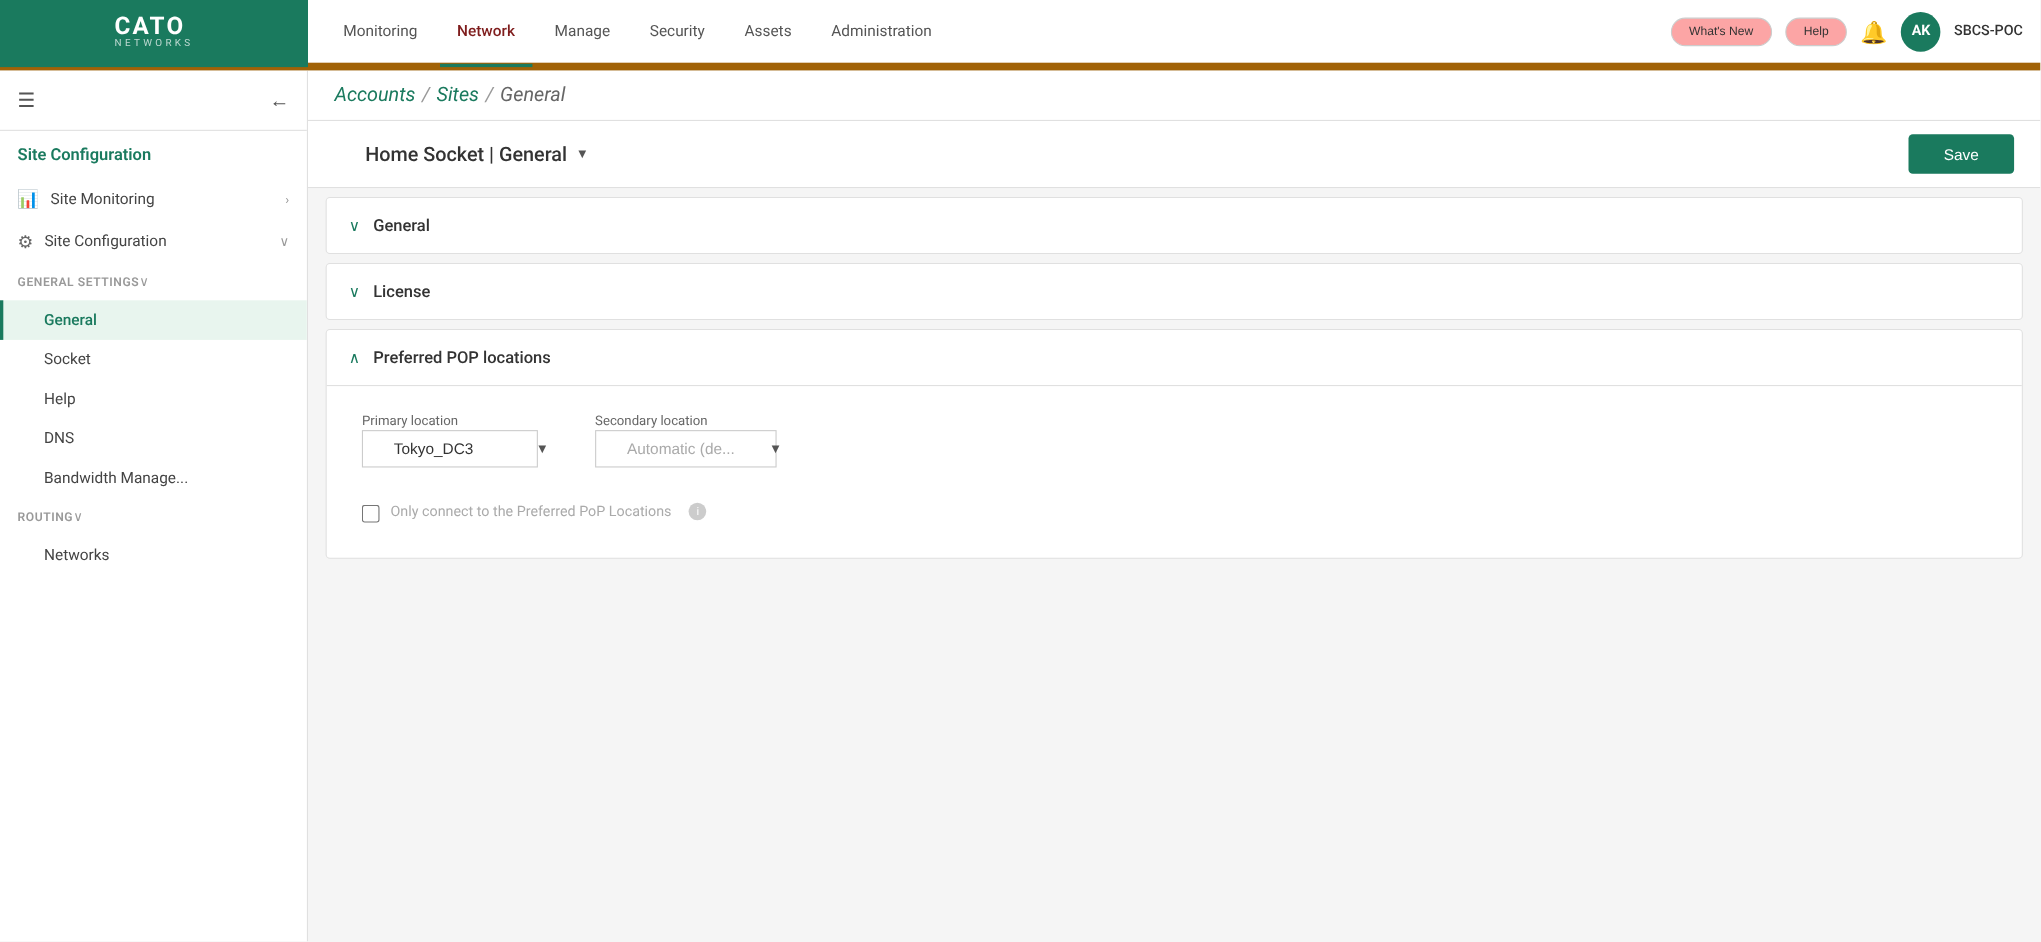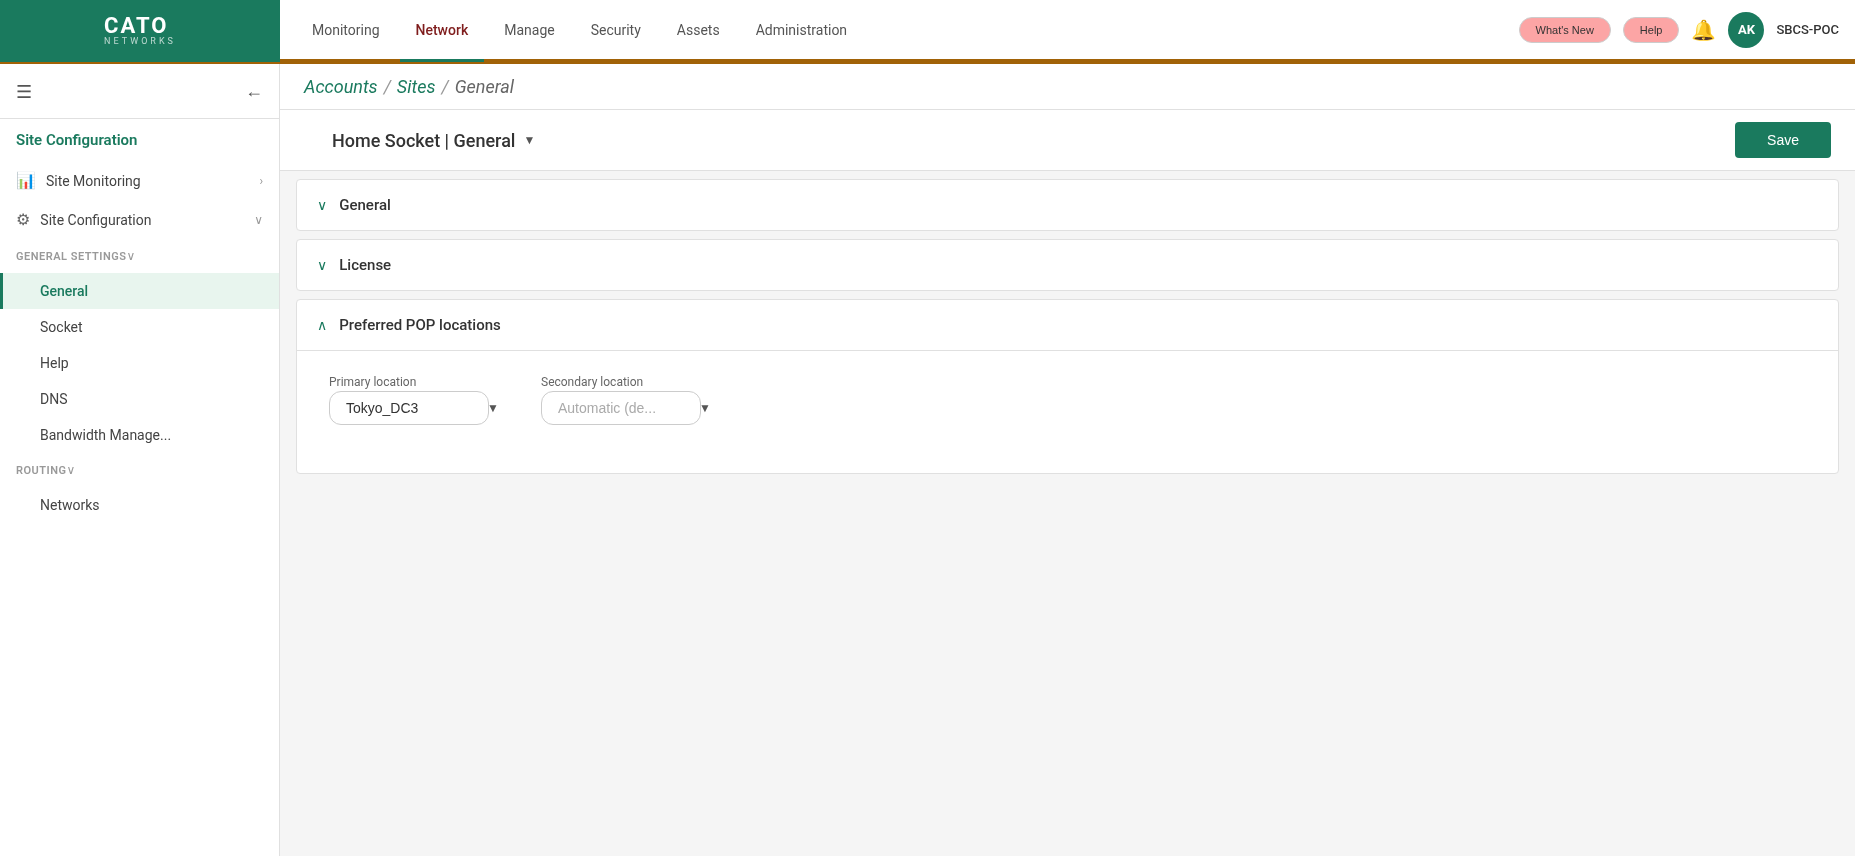--- a/index.html
+++ b/index.html
@@ -3,21 +3,21 @@
   <meta charset="utf-8">
   <style>
     * { box-sizing: border-box; margin: 0; padding: 0; }
     body { font-family: 'Roboto', Arial, sans-serif; font-size: 14px; color: #333; background: #f5f5f5; display: flex; flex-direction: column; height: 856px; overflow: hidden; }
 
     
     .top-nav {
       display: flex;
       align-items: center;
       background: #fff;
-      border-bottom: 5px solid #a16207;
+      border-bottom: 7px solid #a16207;
       height: 64px;
       padding: 0 16px;
       flex-shrink: 0;
       z-index: 10;
     }
     .logo-area {
       background: #1a7a5e;
       width: 280px;
       height: 64px;
       display: flex;
@@ -312,22 +312,22 @@
     .field-label {
       font-size: 12px;
       color: #666;
     }
     .select-wrapper {
       position: relative;
       display: inline-block;
     }
     .select-control {
       border: 1px solid #ccc;
-      border-radius: 12px;
-      padding: 8px 36px 8px 16px;
+      border-radius: 0;
+      padding: 8px 36px 8px 28px;
       font-size: 14px;
       color: #333;
       background: #fff;
       cursor: pointer;
       min-width: 160px;
       appearance: none;
       -webkit-appearance: none;
     }
     .select-arrow {
       position: absolute;
@@ -513,16 +513,21 @@
             <span class="field-label">Secondary location</span>
             <div class="select-wrapper">
               <select class="select-control" style="color:#aaa;">
                 <option>Automatic (de...</option>
               </select>
               <span class="select-arrow">▼</span>
             </div>
           </div>
         </div>
 
+        <div class="checkbox-row">
+          <input type="checkbox" class="checkbox-input" style="">
+          <span class="checkbox-label">Only connect to the Preferred PoP Locations</span>
+          <span class="info-icon">i</span>
+        </div>
       </div>
     </div>
   </main>
 </div>
 
 </body></html>

